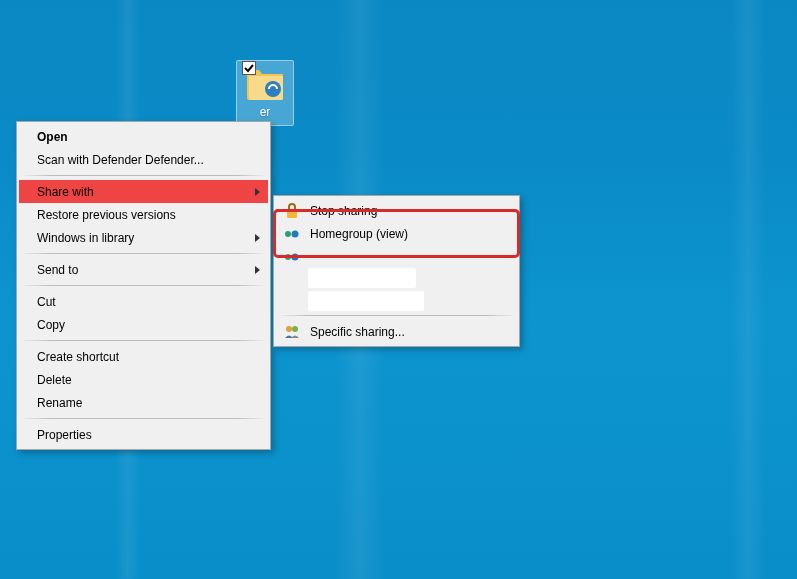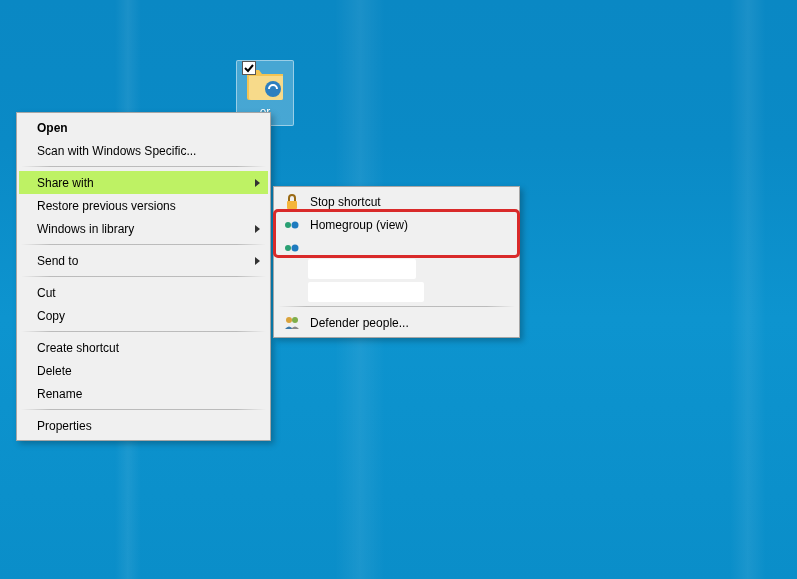--- a/index.html
+++ b/index.html
@@ -45,33 +45,34 @@
     font-size: 12px; color:#fff; text-shadow:0 1px 2px rgba(0,0,0,0.3);
     padding: 1px 2px;
   }
 
   .menu {
     position: absolute;
     background: #f0f0f0;
     border: 1px solid #a6a6a6;
     box-shadow: 3px 3px 6px rgba(0,0,0,0.25);
     padding: 3px 2px;
+    margin-top: 9px;
   }
   .menu.main { left: 16px; top: 112px; width: 255px; }
   .menu.sub  { left: 273px; top: 186px; width: 247px; }
 
   .mi {
     display:flex; align-items:center;
     height: 23px;
     padding: 0 22px 0 18px;
     color:#000; cursor: default;
     position: relative;
   }
   .mi.bold { font-weight: 700; }
-  .mi.highlight { background:#bef264; }
+  .mi.highlight { background:#ef4444; }
   .mi .txt { flex: 1; white-space: nowrap; }
   .mi .arrow {
     position:absolute; right:8px; top:50%; transform:translateY(-50%);
     width:0; height:0; border-top:4px solid transparent; border-bottom:4px solid transparent; border-left:5px solid #333;
   }
   .sep {
     height:1px; margin:4px 2px;
     background: linear-gradient(90deg, rgba(0,0,0,0) 0%, rgba(0,0,0,0.22) 12%, rgba(0,0,0,0.22) 88%, rgba(0,0,0,0) 100%);
   }
 
@@ -122,21 +123,21 @@
     </div>
     <div class="label">er</div>
   </div>
 </div>
 
 <div class="menu main">
   <div class="mi bold">
       <span class="txt">Open</span>
     </div>
   <div class="mi">
-      <span class="txt">Scan with Windows Specific...</span>
+      <span class="txt">Scan with Defender Defender...</span>
     </div>
   <div class="sep"></div>
   <div class="mi highlight">
       <span class="txt">Share with</span>
       <span class="arrow"></span>
     </div>
   <div class="mi">
       <span class="txt">Restore previous versions</span>
     </div>
   <div class="mi">
@@ -172,21 +173,21 @@
 </div>
 
 <div class="menu sub">
   <div class="mi">
     <span class="ico lock-ico">
       <svg viewBox="0 0 18 18">
           <path class="sh" d="M6 8 V5 a3 3 0 0 1 6 0 V8"></path>
           <rect x="4" y="8" width="10" height="8" rx="1"></rect>
         </svg>
     </span>
-    <span class="txt">Stop shortcut</span>
+    <span class="txt">Stop sharing</span>
   </div>
   <div class="mi">
     <span class="ico">
       <svg viewBox="0 0 18 18">
           <circle cx="5" cy="9" r="3" fill="#2aa073"></circle>
           <circle cx="12" cy="9" r="3.5" fill="#1e7bbf"></circle>
         </svg>
     </span>
     <span class="txt">Homegroup (view)</span>
   </div>
@@ -205,17 +206,17 @@
   <div class="sep"></div>
   <div class="mi">
     <span class="ico ppl-ico">
       <svg viewBox="0 0 18 18">
         <circle cx="6" cy="6" r="3" fill="#d9a23b"></circle>
         <path d="M2 15 q4 -5 8 0 z" fill="#3b78a8"></path>
         <circle cx="12" cy="6" r="3" fill="#7fae4a"></circle>
         <path d="M8 15 q4 -5 8 0 z" fill="#888"></path>
       </svg>
     </span>
-    <span class="txt">Defender people...</span>
+    <span class="txt">Specific sharing...</span>
   </div>
 </div>
 
 <div class="red-box" style="left:273px; top:209px; width:247px; height:49px;"></div>
 
 </body></html>

